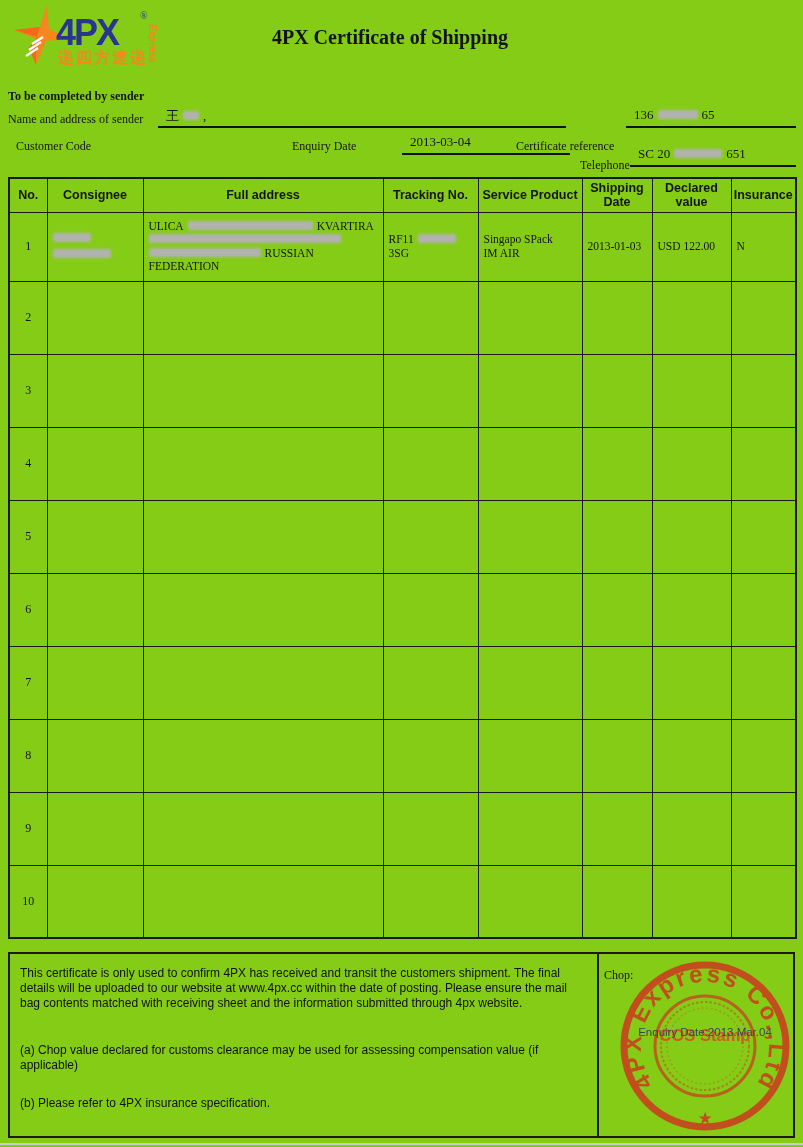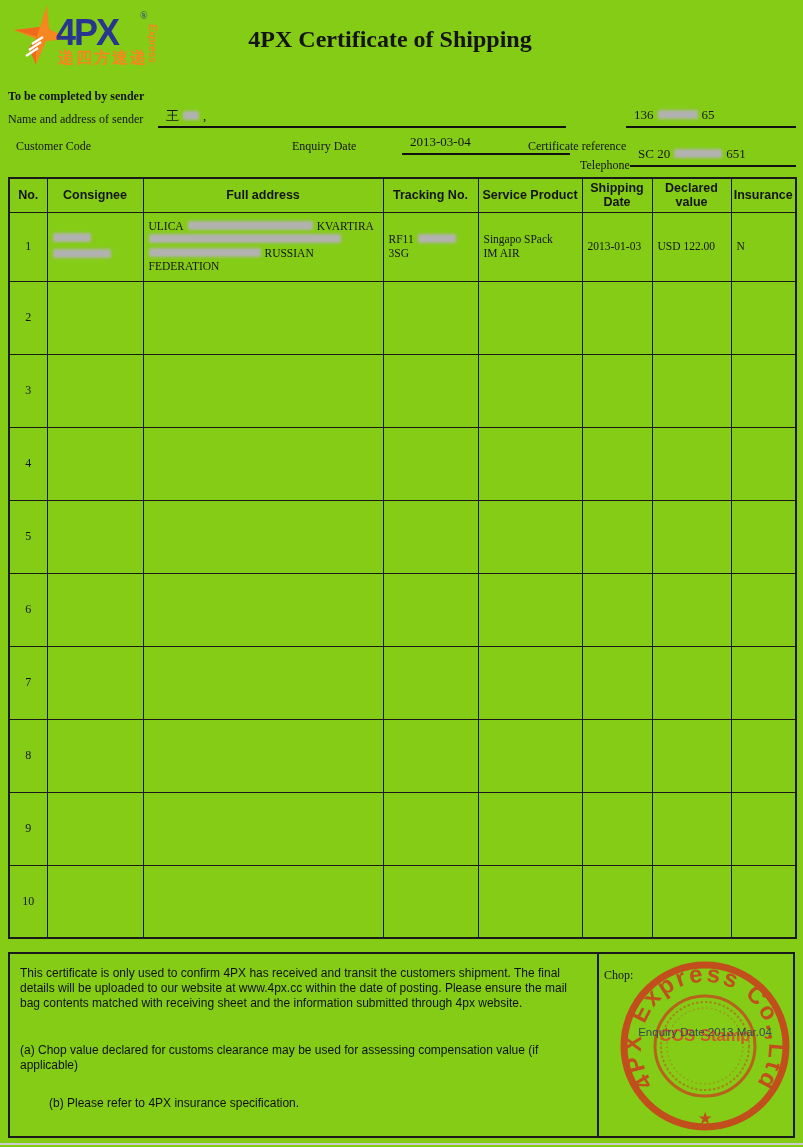--- a/index.html
+++ b/index.html
@@ -1,21 +1,21 @@
 <!DOCTYPE html>
 <html><head>
 <meta charset="utf-8">
 <style>
   * { margin:0; padding:0; box-sizing:border-box; }
   body { background:#ffffff; font-family:"Liberation Serif","DejaVu Serif",serif; color:#141414; }
   .page { position:relative; width:803px; height:1147px; background:#84cc16; overflow:hidden; }
   .abs { position:absolute; }
 
   
-  .title { left:0; top:26px; width:780px; text-align:center; font-size:24px; font-weight:bold; letter-spacing:0px; }
+  .title { left:0; top:26px; width:780px; text-align:center; font-size:20px; font-weight:bold; letter-spacing:0px; }
 
   
   .section-heading { left:8px; top:89px; font-size:12px; font-weight:bold; }
   .f-label { font-size:12px; white-space:nowrap; }
   .f-value { border-bottom:2px solid #111; font-size:13px; padding:1px 0 2px 8px; height:22px; white-space:nowrap; }
 
   
   .redact { display:inline-block; background:#b2b2b2; height:9px; border-radius:1px;
             filter:blur(1.6px); vertical-align:baseline; margin:0 4px; }
 
@@ -72,21 +72,21 @@
     <span>136</span><span class="redact" style="width:40px;"></span><span>65</span>
   </div>
 
   <div class="abs f-label" style="left:16px; top:139px;">Customer Code</div>
 
   <div class="abs f-label" style="left:292px; top:139px;">Enquiry Date</div>
   <div class="abs f-value" style="left:358px; top:133px; width:168px;margin-left:44px;">
     <span>2013-03-04</span>
   </div>
 
-  <div class="abs f-label" style="left:528px; top:139px;">Certificate reference</div>
+  <div class="abs f-label" style="left:516px; top:139px;">Certificate reference</div>
   <div class="abs f-value" style="left:630px; top:145px; width:166px;">
     <span>SC 20</span><span class="redact" style="width:48px;"></span><span>651</span>
   </div>
 
   <table class="main abs" style="left:8px; top:177px;padding-left:29px;">
     <colgroup>
       <col style="width:38px">
         <col style="width:96px">
         <col style="width:240px">
         <col style="width:95px">
@@ -220,21 +220,21 @@
           <td class="cell"></td>
     </tr>
   </tbody>
     </table>
 
   <div class="abs footer-box"></div>
   <div class="abs footer-divider"></div>
 
   <div class="abs ftext" style="left:20px; top:966px; width:562px;">This certificate is only used to confirm 4PX has received and transit the customers shipment. The final details will be uploaded to our website at www.4px.cc within the date of posting. Please ensure the mail bag contents matched with receiving sheet and the information submitted through 4px website.</div>
   <div class="abs ftext" style="left:20px; top:1043px; width:562px;">(a)  Chop value declared for customs clearance may be used for assessing compensation value (if applicable)</div>
-  <div class="abs ftext" style="left:20px; top:1096px; width:562px;margin-left:29px;">(b)   Please refer to 4PX insurance specification.</div>
+  <div class="abs ftext" style="left:20px; top:1096px; width:562px;">(b)   Please refer to 4PX insurance specification.</div>
 
   <div class="abs chop-label" style="left:604px; top:968px;">Chop:</div>
 
   <svg class="abs" style="left:616px; top:957px; opacity:0.92;" width="178" height="178" viewBox="0 0 178 178">
     <circle cx="89" cy="89" r="81" fill="none" stroke="#c7441d" stroke-width="7"></circle>
     <circle cx="89" cy="89" r="50" fill="none" stroke="#c7441d" stroke-width="3" opacity="0.85"></circle>
     <circle cx="89" cy="89" r="44" fill="none" stroke="#c7441d" stroke-width="2" stroke-dasharray="2.5 2" opacity="0.55"></circle>
     <circle cx="89" cy="89" r="38" fill="none" stroke="#c7441d" stroke-width="1.5" stroke-dasharray="2 2.5" opacity="0.35"></circle>
     <defs>
       <path id="ringPath" d="M 40 130 A 64 64 0 1 1 138 130" fill="none"></path>

